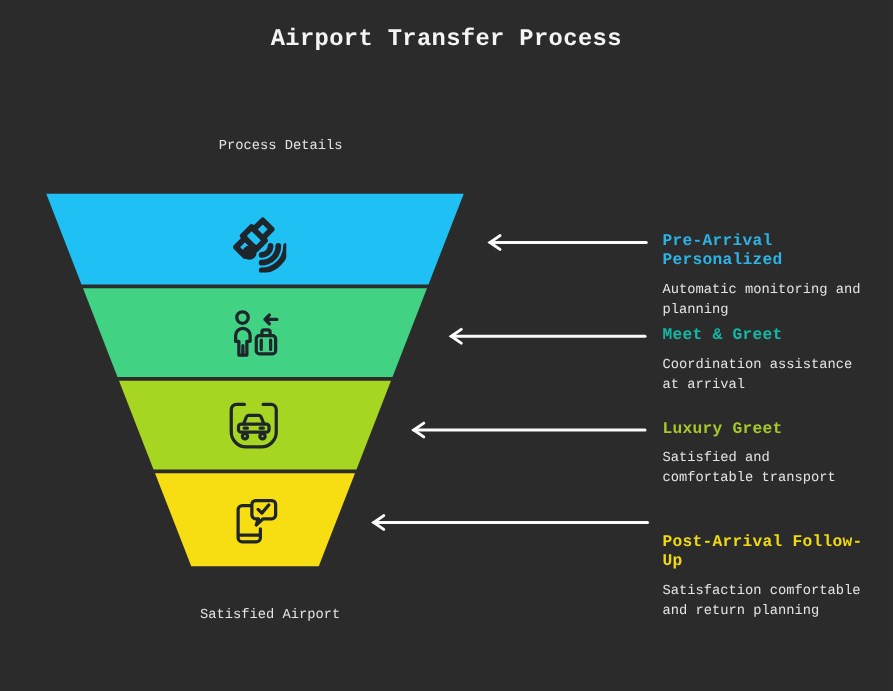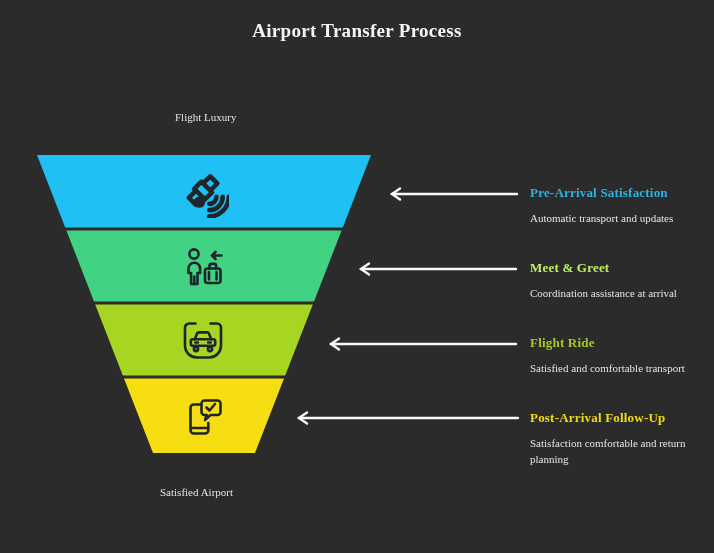--- a/index.html
+++ b/index.html
@@ -1,19 +1,19 @@
 <!DOCTYPE html>
 <html style="--bg: #2b2b2b; --arrow-color: #fafafa; --icon-stroke: #1e262c; --bubble-fill: #f7de12;"><head>
 <meta charset="utf-8">
 <style>
   html,body { margin:0; padding:0; background:#2b2b2b; }
   .stage {
     position:relative; width:714px; height:515px; overflow:hidden;
     background: var(--bg, #2b2b2b);
-    font-family:Liberation Serif, serif;
+    font-family:Liberation Mono, monospace;
   }
   .title {
     position:absolute; top:20px; left:0; width:100%;
     text-align:center; color:#f4f4f4; font-size:19px; font-weight:700;
     letter-spacing:.3px;
   }
   .mini-label { position:absolute; font-size:11px; color:#e3e3e3; }
   .funnel-svg { position:absolute; left:30px; top:150px; }
   .seg-icon { position:absolute; width:48px; height:48px; }
   .icon-stroke {
@@ -27,21 +27,21 @@
   .arrow { position:absolute; }
   .arrow .shaft { stroke: var(--arrow-color, #fafafa); stroke-width:2.4; stroke-linecap:round; fill:none; }
 </style>
 </head>
 <body>
 
 <div class="stage">
 
   <div class="title">Airport Transfer Process</div>
 
-  <div class="mini-label" style="left:175px; top:111px;">Flight Luxury</div>
+  <div class="mini-label" style="left:175px; top:111px;">Process Details</div>
 
   <svg class="funnel-svg" width="350" height="310" viewBox="0 0 350 310">
     <polygon points="7,5 341,5 312.8,77.5 35.2,77.5" fill="#1fc1f5"></polygon>
     <polygon points="36.4,80.5 311.6,80.5 284,151.5 64,151.5" fill="#42d283"></polygon>
     <polygon points="65.2,154.5 282.8,154.5 255.2,225.5 92.8,225.5" fill="#a6d621"></polygon>
     <polygon points="94,228.5 254,228.5 225,303 123,303" fill="#f7de12"></polygon>
   </svg>
 
   <svg class="seg-icon" style="left:181px; top:170px;" viewBox="0 0 48 48">
     <g class="icon-stroke" transform="translate(2.5,1) scale(1.78)" stroke-width="1.46">
@@ -100,32 +100,32 @@
   <svg class="arrow" style="left:325px; top:336px;" width="194" height="16">
     <line class="shaft" x1="191" y1="8" x2="6" y2="8"></line>
     <polyline class="shaft" points="14,2.5 6,8 14,13.5"></polyline>
   </svg>
   <svg class="arrow" style="left:293px; top:410px;" width="228" height="16">
     <line class="shaft" x1="225" y1="8" x2="6" y2="8"></line>
     <polyline class="shaft" points="14,2.5 6,8 14,13.5"></polyline>
   </svg>
 
   <div class="step" style="top:185px;">
-    <div class="step-heading" style="color: rgb(43, 179, 230);">Pre-Arrival Satisfaction</div>
-    <div class="step-desc">Automatic transport and updates</div>
+    <div class="step-heading" style="color: rgb(43, 179, 230);">Pre-Arrival Personalized</div>
+    <div class="step-desc">Automatic monitoring and planning</div>
   </div>
 
   <div class="step" style="top:260px;">
-    <div class="step-heading" style="color: #bef264;">Meet &amp; Greet</div>
+    <div class="step-heading" style="color: #14b8a6;">Meet &amp; Greet</div>
     <div class="step-desc">Coordination assistance at arrival</div>
   </div>
 
   <div class="step" style="top:335px;">
-    <div class="step-heading" style="color: rgb(164, 201, 40);">Flight Ride</div>
+    <div class="step-heading" style="color: rgb(164, 201, 40);">Luxury Greet</div>
     <div class="step-desc">Satisfied and comfortable transport</div>
   </div>
 
-  <div class="step" style="top:410px;">
+  <div class="step" style="top:426px;">
     <div class="step-heading" style="color: rgb(240, 218, 16);">Post-Arrival Follow-Up</div>
     <div class="step-desc">Satisfaction comfortable and return planning</div>
   </div>
 
 </div>
 
 </body></html>

